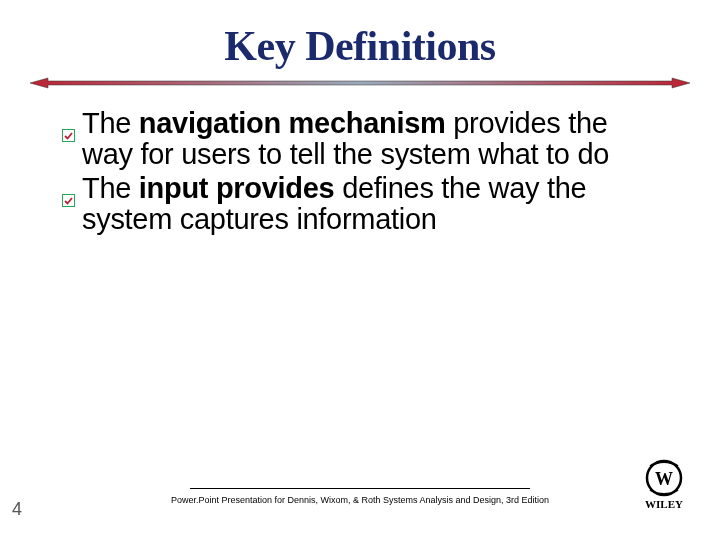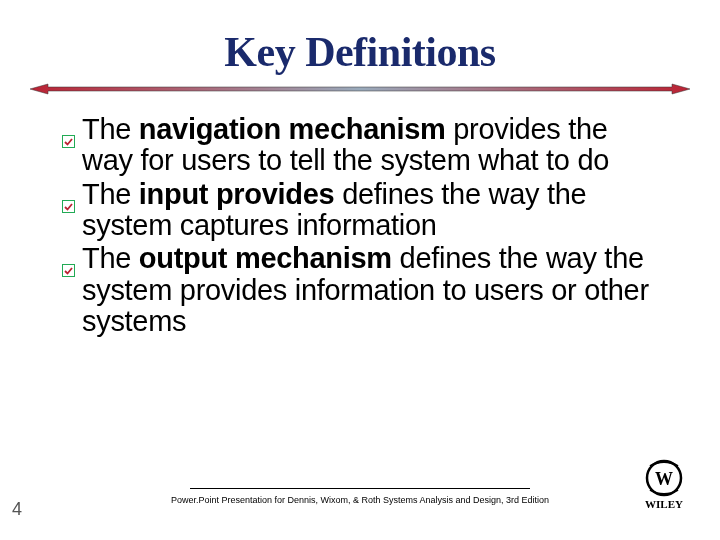--- a/index.html
+++ b/index.html
@@ -9,21 +9,21 @@
     background: #fff;
     font-family: Georgia, 'Times New Roman', serif;
     position: relative;
     overflow: hidden;
   }
   .title {
     text-align: center;
     font-weight: bold;
     font-size: 42px;
     color: #1a2a6c;
-    margin-top: 28px;
+    margin-top: 22px;
     letter-spacing: -0.5px;
   }
   .divider {
     position: relative;
     height: 14px;
     margin: 6px 30px 14px 30px;
   }
   .divider svg { width: 100%; height: 100%; display: block; }
   .bullets {
     margin: 18px 70px 0 82px;
@@ -110,29 +110,20 @@
   </div>
   <div class="bullet-item">
     <span class="bullet-icon">
       <svg viewBox="0 0 13 13">
           <rect x="0.5" y="0.5" width="12" height="12" fill="none" stroke="#2a5" stroke-width="1"></rect>
           <path d="M3 7 L5.5 9.5 L10 4" fill="none" stroke="#b23" stroke-width="1.8"></path>
         </svg>
     </span>
     <span>The </span><span class="bold">input provides</span><span> defines the way the system captures  information</span>
   </div>
-  <div class="bullet-item">
-    <span class="bullet-icon">
-      <svg viewBox="0 0 13 13">
-          <rect x="0.5" y="0.5" width="12" height="12" fill="none" stroke="#2a5" stroke-width="1"></rect>
-          <path d="M3 7 L5.5 9.5 L10 4" fill="none" stroke="#b23" stroke-width="1.8"></path>
-        </svg>
-    </span>
-    <span>The </span><span class="bold">output mechanism</span><span> defines the way the system provides information to users or other systems</span>
-  </div>
 </div>
 
 <div class="footer">
   <div class="footer-line"></div>
   <div class="footer-text">Power.Point Presentation for Dennis, Wixom, &amp; Roth Systems Analysis and Design, 3rd Edition</div>
 </div>
 
 <div class="page-num">4</div>
 
 <div class="logo">

